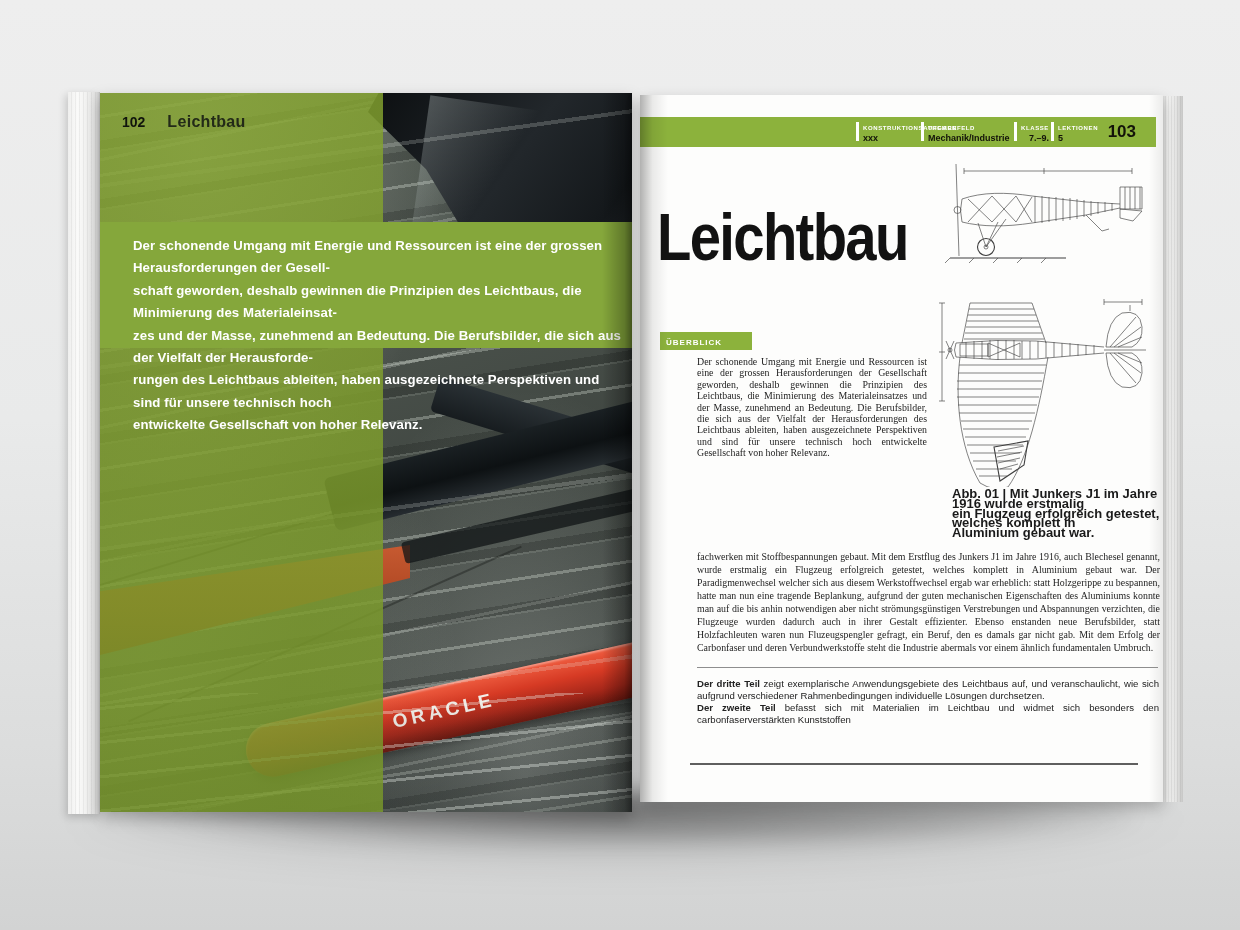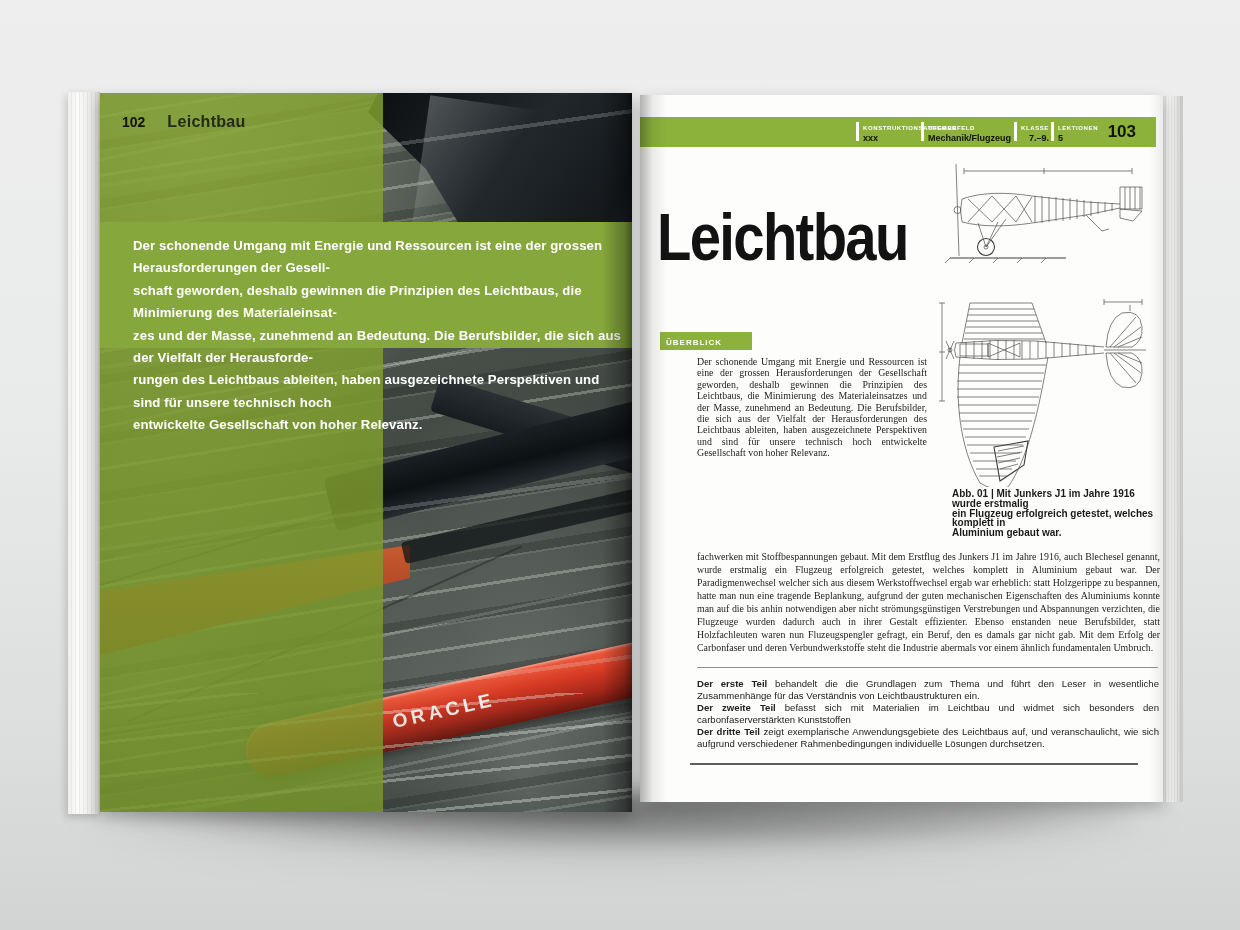--- a/index.html
+++ b/index.html
@@ -97,21 +97,21 @@
   .meta-label{font-size:6px;font-weight:bold;color:#ffffff;letter-spacing:.6px;line-height:8px;margin-top:2px;}
   .meta-value{font-size:9px;font-weight:bold;color:#131309;line-height:10px;margin-top:1px;}
   .meta-pagenum{position:absolute;right:20px;top:5px;font-size:17px;font-weight:bold;color:#131309;text-align:center;}
 
   .rp-title{left:17px;top:108px;font-size:67px;font-weight:bold;color:#121212;
     letter-spacing:-2px;transform:scaleX(.84);transform-origin:left top;line-height:68px;}
   .uberblick{left:20px;top:237px;background:#8cb23c;color:#ffffff;
     font-size:8px;font-weight:bold;letter-spacing:1px;padding:6px 30px 3px 6px;}
 
   .figure{left:294px;top:64px;width:226px;height:328px;}
-  .caption{left:312px;top:394px;width:210px;font-size:10px;font-weight:bold;
+  .caption{left:312px;top:394px;width:210px;font-size:13px;font-weight:bold;
     color:#1a1a1a;line-height:9.8px;white-space:pre-line;}
 
   .body-col{left:57px;top:261px;width:230px;
     font-family:"Liberation Serif",serif;font-size:9.9px;line-height:11.4px;
     color:#1d1d1d;text-align:justify;}
   .body-col p{margin:0;}
   .body-col p + p{text-indent:14px;}
   .body-wide{left:57px;top:455px;width:463px;
     font-family:"Liberation Serif",serif;font-size:9.9px;line-height:13px;
     color:#1d1d1d;text-align:justify;}
@@ -170,21 +170,21 @@
       <div class="meta-tick"></div>
       <div class="meta-cols">
         <div class="meta-label">KONSTRUKTIONSAUFGABE</div>
         <div class="meta-value">xxx</div>
       </div>
     </div>
     <div class="meta-tab" style="left:281px;">
       <div class="meta-tick"></div>
       <div class="meta-cols">
         <div class="meta-label">THEMENFELD</div>
-        <div class="meta-value">Mechanik/Flugzeug</div>
+        <div class="meta-value">Mechanik/Industrie</div>
       </div>
     </div>
     <div class="meta-tab" style="left:374px;text-align:right;">
       <div class="meta-tick"></div>
       <div class="meta-cols">
         <div class="meta-label">KLASSE</div>
         <div class="meta-value">7.–9.</div>
       </div>
     </div>
     <div class="meta-tab" style="left:411px;">
@@ -245,20 +245,19 @@
 
   <div class="abs body-col">
     <p>Der schonende Umgang mit Energie und Ressourcen ist eine der grossen Herausforderungen der Gesellschaft geworden, deshalb gewinnen die Prinzipien des Leichtbaus, die Minimierung des Materialeinsatzes und der Masse, zunehmend an Bedeutung. Die Berufsbilder, die sich aus der Vielfalt der Herausforderungen des Leichtbaus ableiten, haben ausgezeichnete Perspektiven und sind für unsere technisch hoch entwickelte Gesellschaft von hoher Relevanz.</p>
   </div>
 
   <div class="abs body-wide">fachwerken mit Stoffbespannungen gebaut. Mit dem Erstflug des Junkers J1 im Jahre 1916, auch Blechesel genannt, wurde erstmalig ein Flugzeug erfolgreich getestet, welches komplett in Aluminium gebaut war. Der Paradigmenwechsel welcher sich aus diesem Werkstoffwechsel ergab war erheblich: statt Holzgerippe zu bespannen, hatte man nun eine tragende Beplankung, aufgrund der guten mechanischen Eigenschaften des Aluminiums konnte man auf die bis anhin notwendigen aber nicht strömungsgünstigen Verstrebungen und Abspannungen verzichten, die Flugzeuge wurden dadurch auch in ihrer Gestalt effizienter. Ebenso enstanden neue Berufsbilder, statt Holzfachleuten waren nun Fluzeugspengler gefragt, ein Beruf, den es damals gar nicht gab. Mit dem Erfolg der Carbonfaser und deren Verbundwerkstoffe steht die Industrie abermals vor einem ähnlich fundamentalen Umbruch.</div>
 
   <div class="abs rule-top"></div>
 
   <div class="abs parts">
-    <p><span class="lead">Der erste Teil</span><span> behandelt die die Grundlagen zum Thema und führt den Leser in wesentliche Zusammenhänge für das Verständnis von Leichtbaustrukturen ein.</span></p>
+    <p><span class="lead">Der dritte Teil</span><span> zeigt exemplarische Anwendungsgebiete des Leichtbaus auf, und veranschaulicht, wie sich aufgrund verschiedener Rahmenbedingungen individuelle Lösungen durchsetzen.</span></p>
     <p><span class="lead">Der zweite Teil</span><span> befasst sich mit Materialien im Leichtbau und widmet sich besonders den carbonfaserverstärkten Kunststoffen</span></p>
-    <p><span class="lead">Der dritte Teil</span><span> zeigt exemplarische Anwendungsgebiete des Leichtbaus auf, und veranschaulicht, wie sich aufgrund verschiedener Rahmenbedingungen individuelle Lösungen durchsetzen.</span></p>
   </div>
 
   <div class="abs rule-bottom"></div>
   <div class="abs gutter-right"></div>
 </div>
 
 </body></html>

